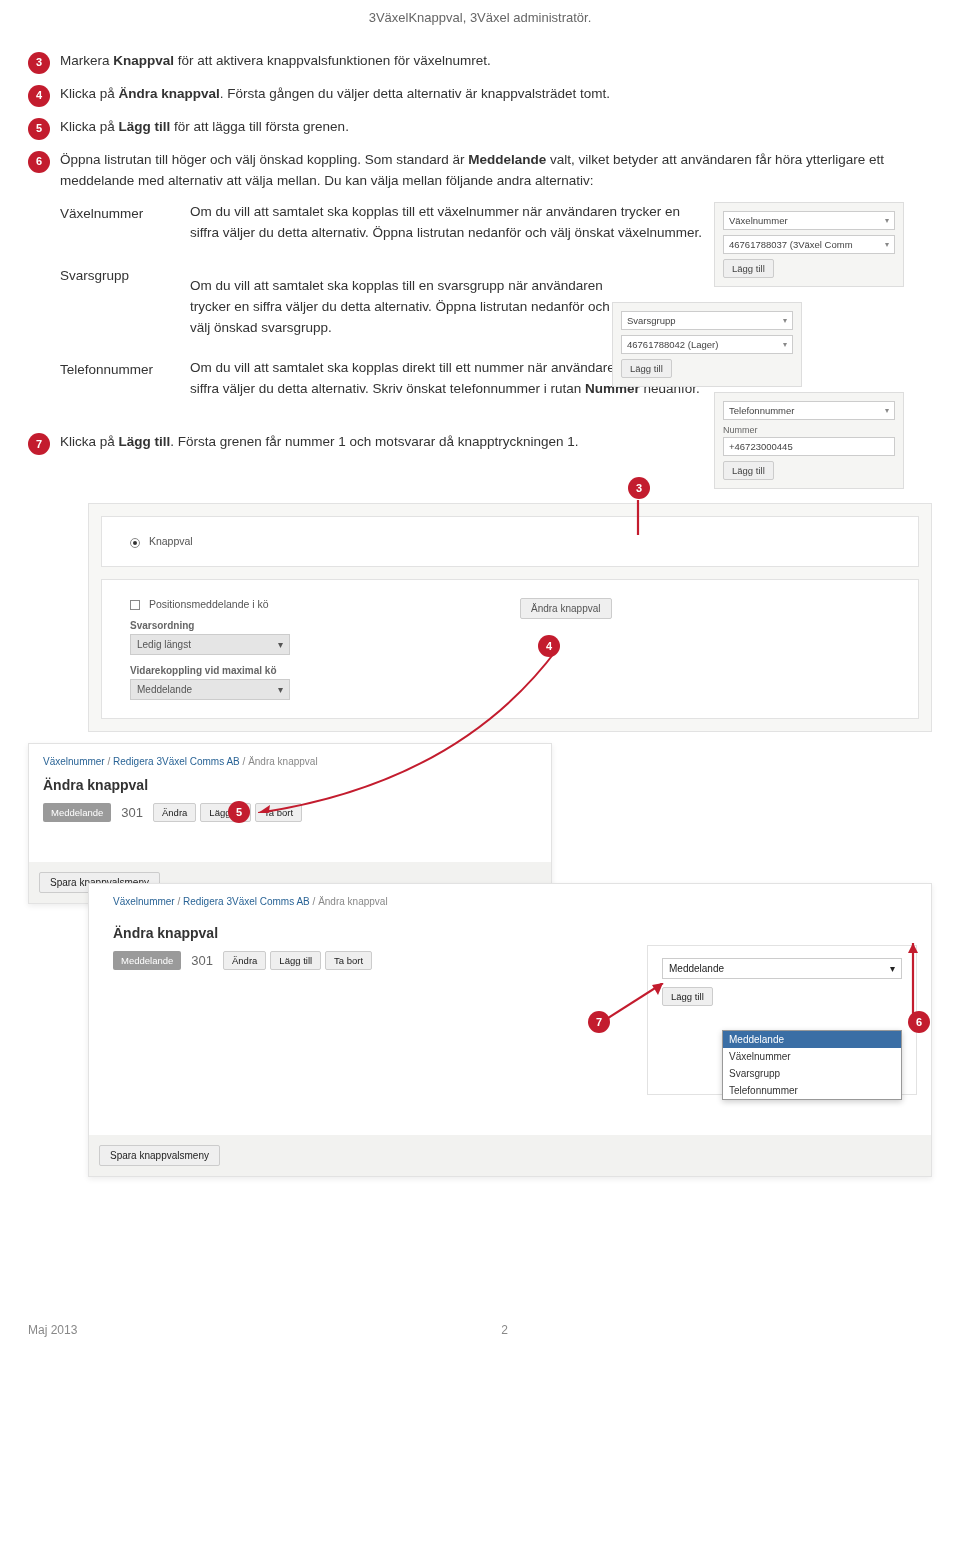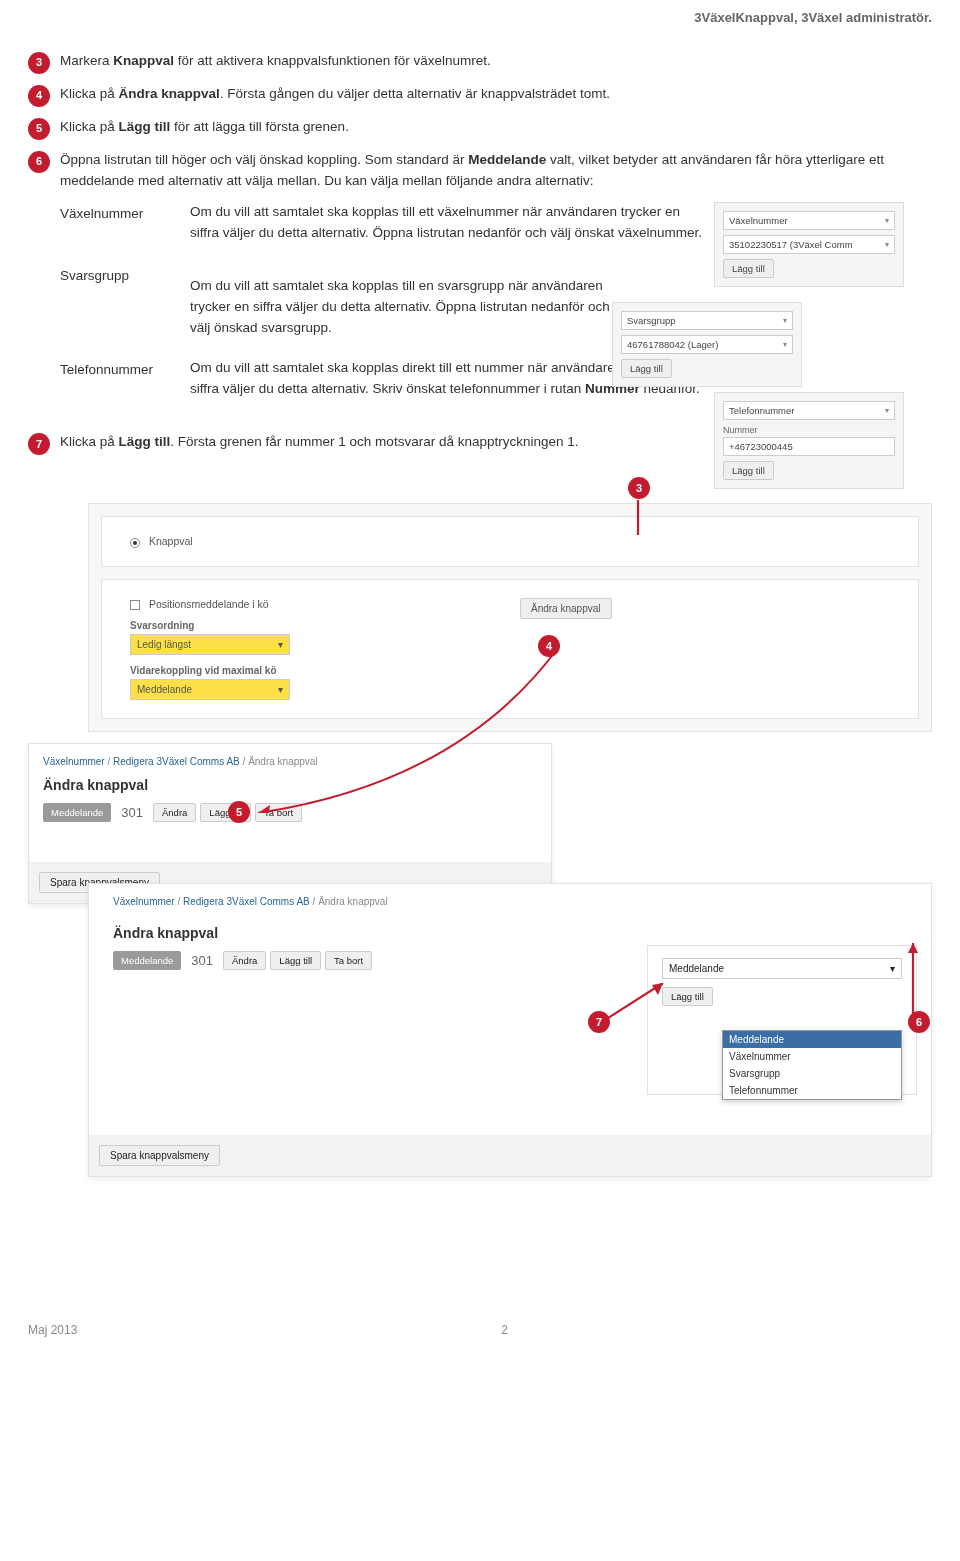--- a/index.html
+++ b/index.html
@@ -7,25 +7,25 @@
     font-family: Arial, Helvetica, sans-serif;
     background: #fff;
     color: #222;
     width: 960px;
     margin: 0 auto;
     padding: 0 28px 40px 28px;
     position: relative;
   }
   .header {
     display: flex;
-    justify-content: flex-end;
+    justify-content: center;
     font-size: 13px;
     color: #666;
     padding: 10px 0 26px 0;
-    font-weight: 700;
+    font-weight: 400;
   }
   .header .right { text-align: right; }
   .step-row {
     display: flex;
     align-items: flex-start;
     margin-bottom: 10px;
     font-size: 13.5px;
     line-height: 1.55;
     color: #333;
   }
@@ -131,21 +131,21 @@
   .radio-dot.checked::after {
     content: ""; position: absolute; top: 2px; left: 2px; width: 4px; height: 4px;
     background: #333; border-radius: 50%;
   }
   .chk {
     display: inline-block; width: 10px; height: 10px; border: 1px solid #888;
     vertical-align: middle; margin-right: 6px;
   }
   .form-lbl { font-size: 10px; color: #666; margin: 10px 0 3px 0; font-weight: bold; }
   .select-full {
-    background: #fde047; border: 1px solid #ccc; padding: 4px 6px;
+    background: #e5e5e5; border: 1px solid #ccc; padding: 4px 6px;
     display: flex; justify-content: space-between; align-items: center;
     width: 160px; font-size: 10px;
   }
   .btn-sq {
     display: inline-block; background: #efefef; border: 1px solid #ccc;
     padding: 4px 10px; font-size: 10px; border-radius: 2px;
   }
   .panel-a {
     position: absolute;
     top: 260px;
@@ -261,21 +261,21 @@
   <div class="def-block">
     <div class="def-label">Växelnummer</div>
     <div class="def-desc" id="defvx">Om du vill att samtalet ska kopplas till ett växelnummer när användaren trycker en siffra väljer du detta alternativ. Öppna listrutan nedanför och välj önskat växelnummer.</div>
   </div>
   <div class="mini-panel" style="top:0;">
     <div class="mini-select">
       <span>Växelnummer</span>
         <span class="caret">▾</span>
     </div>
     <div class="mini-select">
-      <span>35102230517 (3Växel Comm</span>
+      <span>46761788037 (3Växel Comm</span>
         <span class="caret">▾</span>
     </div>
     <span class="mini-btn">Lägg till</span>
   </div>
 
   <div class="def-block" style="margin-top:20px;">
     <div class="def-label">Svarsgrupp</div>
     <div class="def-desc narrow" id="defsv">Om du vill att samtalet ska kopplas till en svarsgrupp när användaren trycker en siffra väljer du detta alternativ. Öppna listrutan nedanför och välj önskad svarsgrupp.</div>
   </div>
   <div class="mini-panel" style="top:100px; right:130px;">

